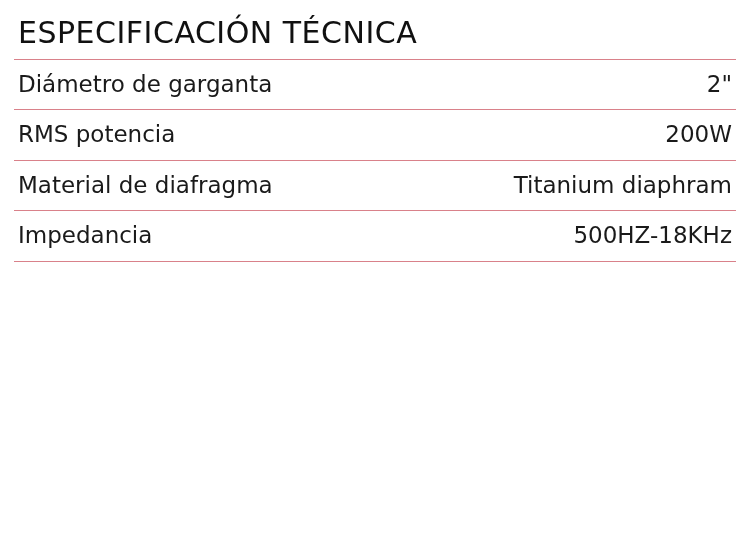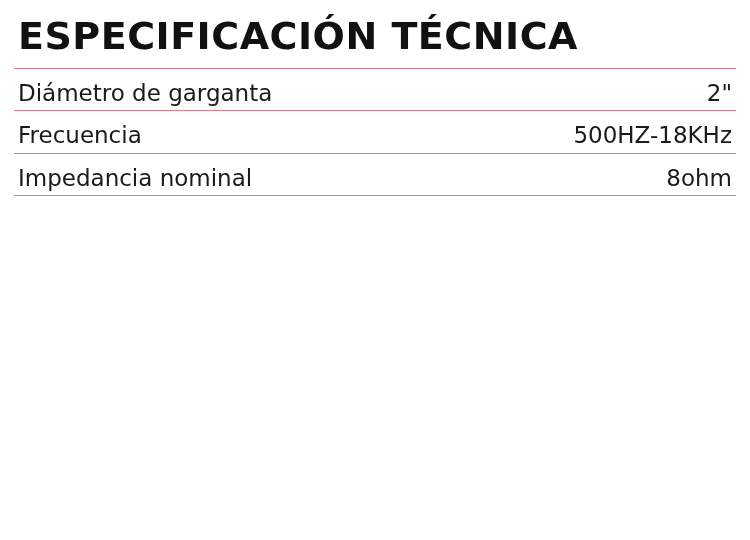--- a/index.html
+++ b/index.html
@@ -13,41 +13,41 @@
     font-family: "DejaVu Sans", sans-serif;
     color: #1a1a1a;
     overflow: hidden;
   }
   .spec-sheet {
     width: 750px;
     box-sizing: border-box;
     padding: 0 14px;
   }
   .spec-title {
-    font-size: 38px;
-    font-weight: 700;
+    font-size: 30px;
+    font-weight: 400;
     letter-spacing: 0.5px;
     color: #111111;
     padding: 16px 4px 10px 4px;
     line-height: 1.1;
     white-space: nowrap;
   }
   .spec-table {
     width: 100%;
     border-collapse: collapse;
     table-layout: fixed;
   }
   .spec-table tr {
     border-top: 1px solid #d9818a;
   }
   .spec-table tr:last-child {
     border-bottom: 1px solid #d9818a;
   }
   .spec-table td {
-    padding: 11px 4px 4px 4px;
+    padding: 11px 4px 12px 4px;
     font-size: 23px;
     font-weight: 400;
     line-height: 1.15;
     vertical-align: middle;
     color: #1a1a1a;
   }
   .spec-label {
     text-align: left;
     width: 54%;
     white-space: nowrap;
@@ -63,22 +63,26 @@
 
 <div class="spec-sheet">
   <div class="spec-title">ESPECIFICACIÓN TÉCNICA</div>
   <table class="spec-table">
     <tbody>
       <tr>
         <td class="spec-label">Diámetro de garganta</td>
         <td class="spec-value">2"</td>
       </tr>
       <tr>
-        <td class="spec-label">Frecuencia</td>
-        <td class="spec-value">500HZ-18KHz</td>
+        <td class="spec-label">RMS potencia</td>
+        <td class="spec-value">200W</td>
       </tr>
       <tr>
-        <td class="spec-label">Impedancia nominal</td>
-        <td class="spec-value">8ohm</td>
+        <td class="spec-label">Material de diafragma</td>
+        <td class="spec-value">Titanium diaphram</td>
+      </tr>
+      <tr>
+        <td class="spec-label">Impedancia</td>
+        <td class="spec-value">500HZ-18KHz</td>
       </tr>
     </tbody>
   </table>
 </div>
 
 </body></html>

